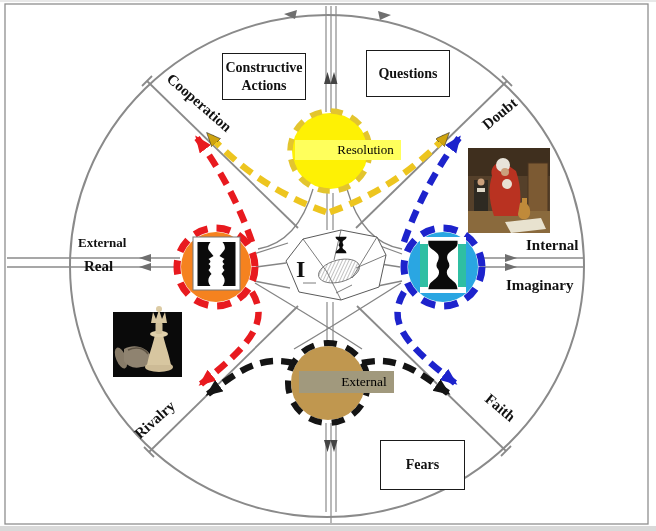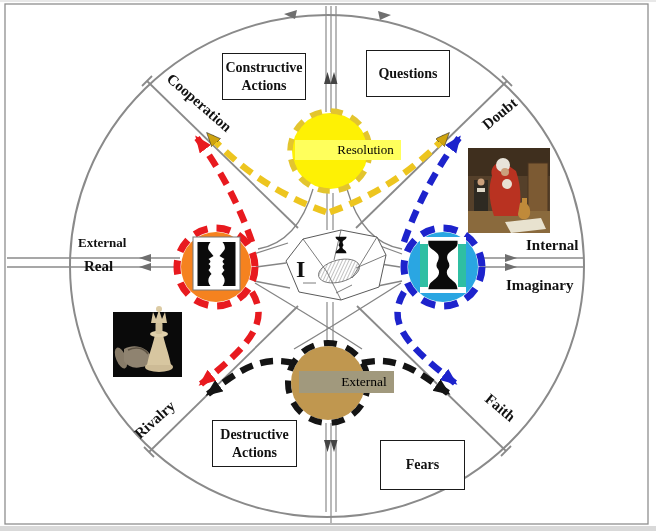--- a/index.html
+++ b/index.html
@@ -198,21 +198,20 @@
     <circle cx="507" cy="184" r="5" fill="#e8e0d2"></circle>
     <circle cx="503" cy="165" r="7" fill="#e8e4da"></circle>
     <circle cx="505" cy="172" r="4" fill="#caa07c"></circle>
     <path d="M520,203 C527,201 531,207 530,214 C529,221 519,221 518,214 Z" fill="#c08a3a"></path>
     <rect x="522" y="198" width="5" height="6" fill="#c08a3a"></rect>
   </g>
 </svg>
 
 <div class="box" style="left:366px;top:50px;width:82px;height:45px;">Questions</div>
 <div class="box" style="left:222px;top:53px;width:82px;height:45px;">Constructive Actions</div>
-<div class="box" style="left:212px;top:420px;width:83px;height:45px;">Destructive Actions</div>
 <div class="box" style="left:380px;top:440px;width:83px;height:48px;">Fears</div>
 
 <div class="lbl" style="left:78px;top:235px;font-size:13px;">External</div>
 <div class="lbl" style="left:84px;top:258px;font-size:15px;">Real</div>
 <div class="lbl" style="left:526px;top:237px;font-size:15px;">Internal</div>
 <div class="lbl" style="left:506px;top:277px;font-size:15px;">Imaginary</div>
 
 <div class="diag" style="left:199px;top:103px;transform:translate(-50%,-50%) rotate(41deg);">Cooperation</div>
 <div class="diag" style="left:500px;top:114px;transform:translate(-50%,-50%) rotate(-40deg);">Doubt</div>
 <div class="diag" style="left:155px;top:420px;transform:translate(-50%,-50%) rotate(-42deg);">Rivalry</div>

